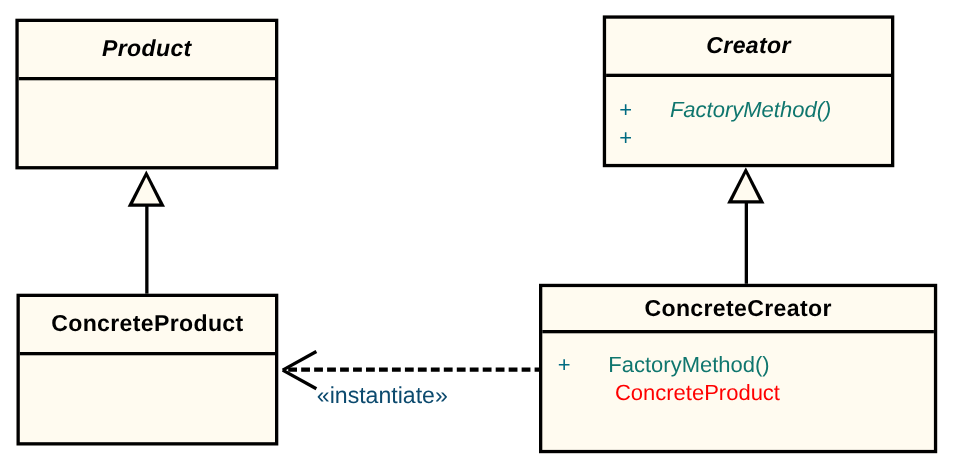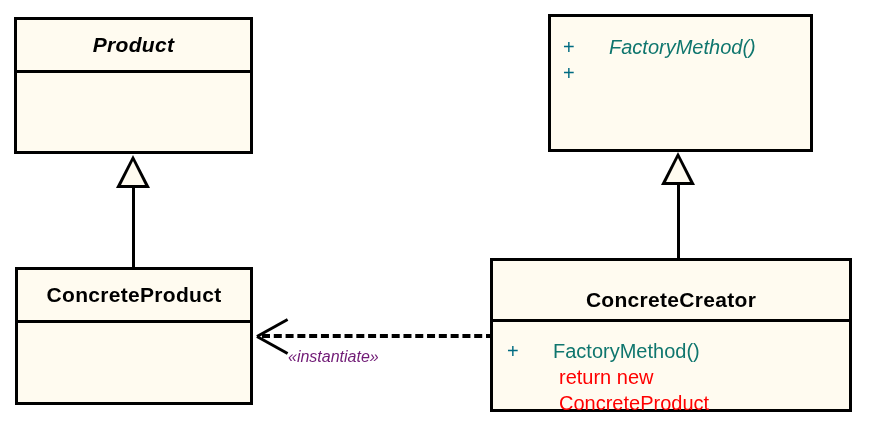--- a/index.html
+++ b/index.html
@@ -118,40 +118,42 @@
   .dep-arrow-upper,
   .dep-arrow-lower {
     position: absolute;
     height: 3px;
     background: #000000;
     transform-origin: 0 50%;
     z-index: 4;
   }
   .dep-label {
     position: absolute;
-    font-size: 16px;
-    font-style: italic;
-    color: #701a75;
+    font-size: 21px;
+    color: #0c4a6e;
     white-space: nowrap;
     z-index: 6;
   }
 </style>
 </head>
 <body>
 
 <div id="canvas">
 
   <div class="uml-class" style="left:14px; top:17px; width:239px; height:137px;">
     <div class="class-name-compartment" style="height:53px;">
       <span class="class-name abstract">Product</span>
     </div>
     <div class="members-compartment" style="height:78px;"></div>
   </div>
 
   <div class="uml-class" style="left:548px; top:14px; width:265px; height:138px;">
+    <div class="class-name-compartment" style="height:53px;">
+      <span class="class-name abstract">Creator</span>
+    </div>
     <div class="members-compartment" style="height:82px; padding:17px 0 0 12px;">
       <div class="member-row">
         <span class="member-vis">+</span>
         <span class="member-sig abstract">FactoryMethod()</span>
       </div>
       <div class="member-row">
         <span class="member-vis">+</span>
       </div>
     </div>
   </div>
@@ -169,29 +171,28 @@
   <div class="gen-line" style="left:676.5px; top:184px; height:75px;"></div>
 
   <div class="uml-class" style="left:15px; top:267px; width:238px; height:138px;">
     <div class="class-name-compartment" style="height:53px;">
       <span class="class-name">ConcreteProduct</span>
     </div>
     <div class="members-compartment" style="height:79px;"></div>
   </div>
 
   <div class="uml-class" style="left:490px; top:258px; width:362px; height:154px;">
-    <div class="class-name-compartment" style="height:42px;margin-top:19px;">
+    <div class="class-name-compartment" style="height:42px;">
       <span class="class-name">ConcreteCreator</span>
     </div>
     <div class="members-compartment" style="height:106px; padding:16px 0 0 14px;">
       <div class="member-row">
         <span class="member-vis">+</span>
         <span class="member-sig">FactoryMethod()</span>
       </div>
-      <div class="code-line" style="padding-left:52px;">return new</div>
       <div class="code-line" style="padding-left:52px;">ConcreteProduct</div>
     </div>
   </div>
 
   <div class="dep-line" style="left:262px; top:334px; width:232px;"></div>
   <div class="dep-arrow-upper" style="left:257px; top:335px; width:35px; transform: rotate(-29deg);"></div>
   <div class="dep-arrow-lower" style="left:257px; top:335px; width:35px; transform: rotate(29deg);"></div>
   <div class="dep-label" style="left:288px; top:348px;">«instantiate»</div>
 
 </div>

